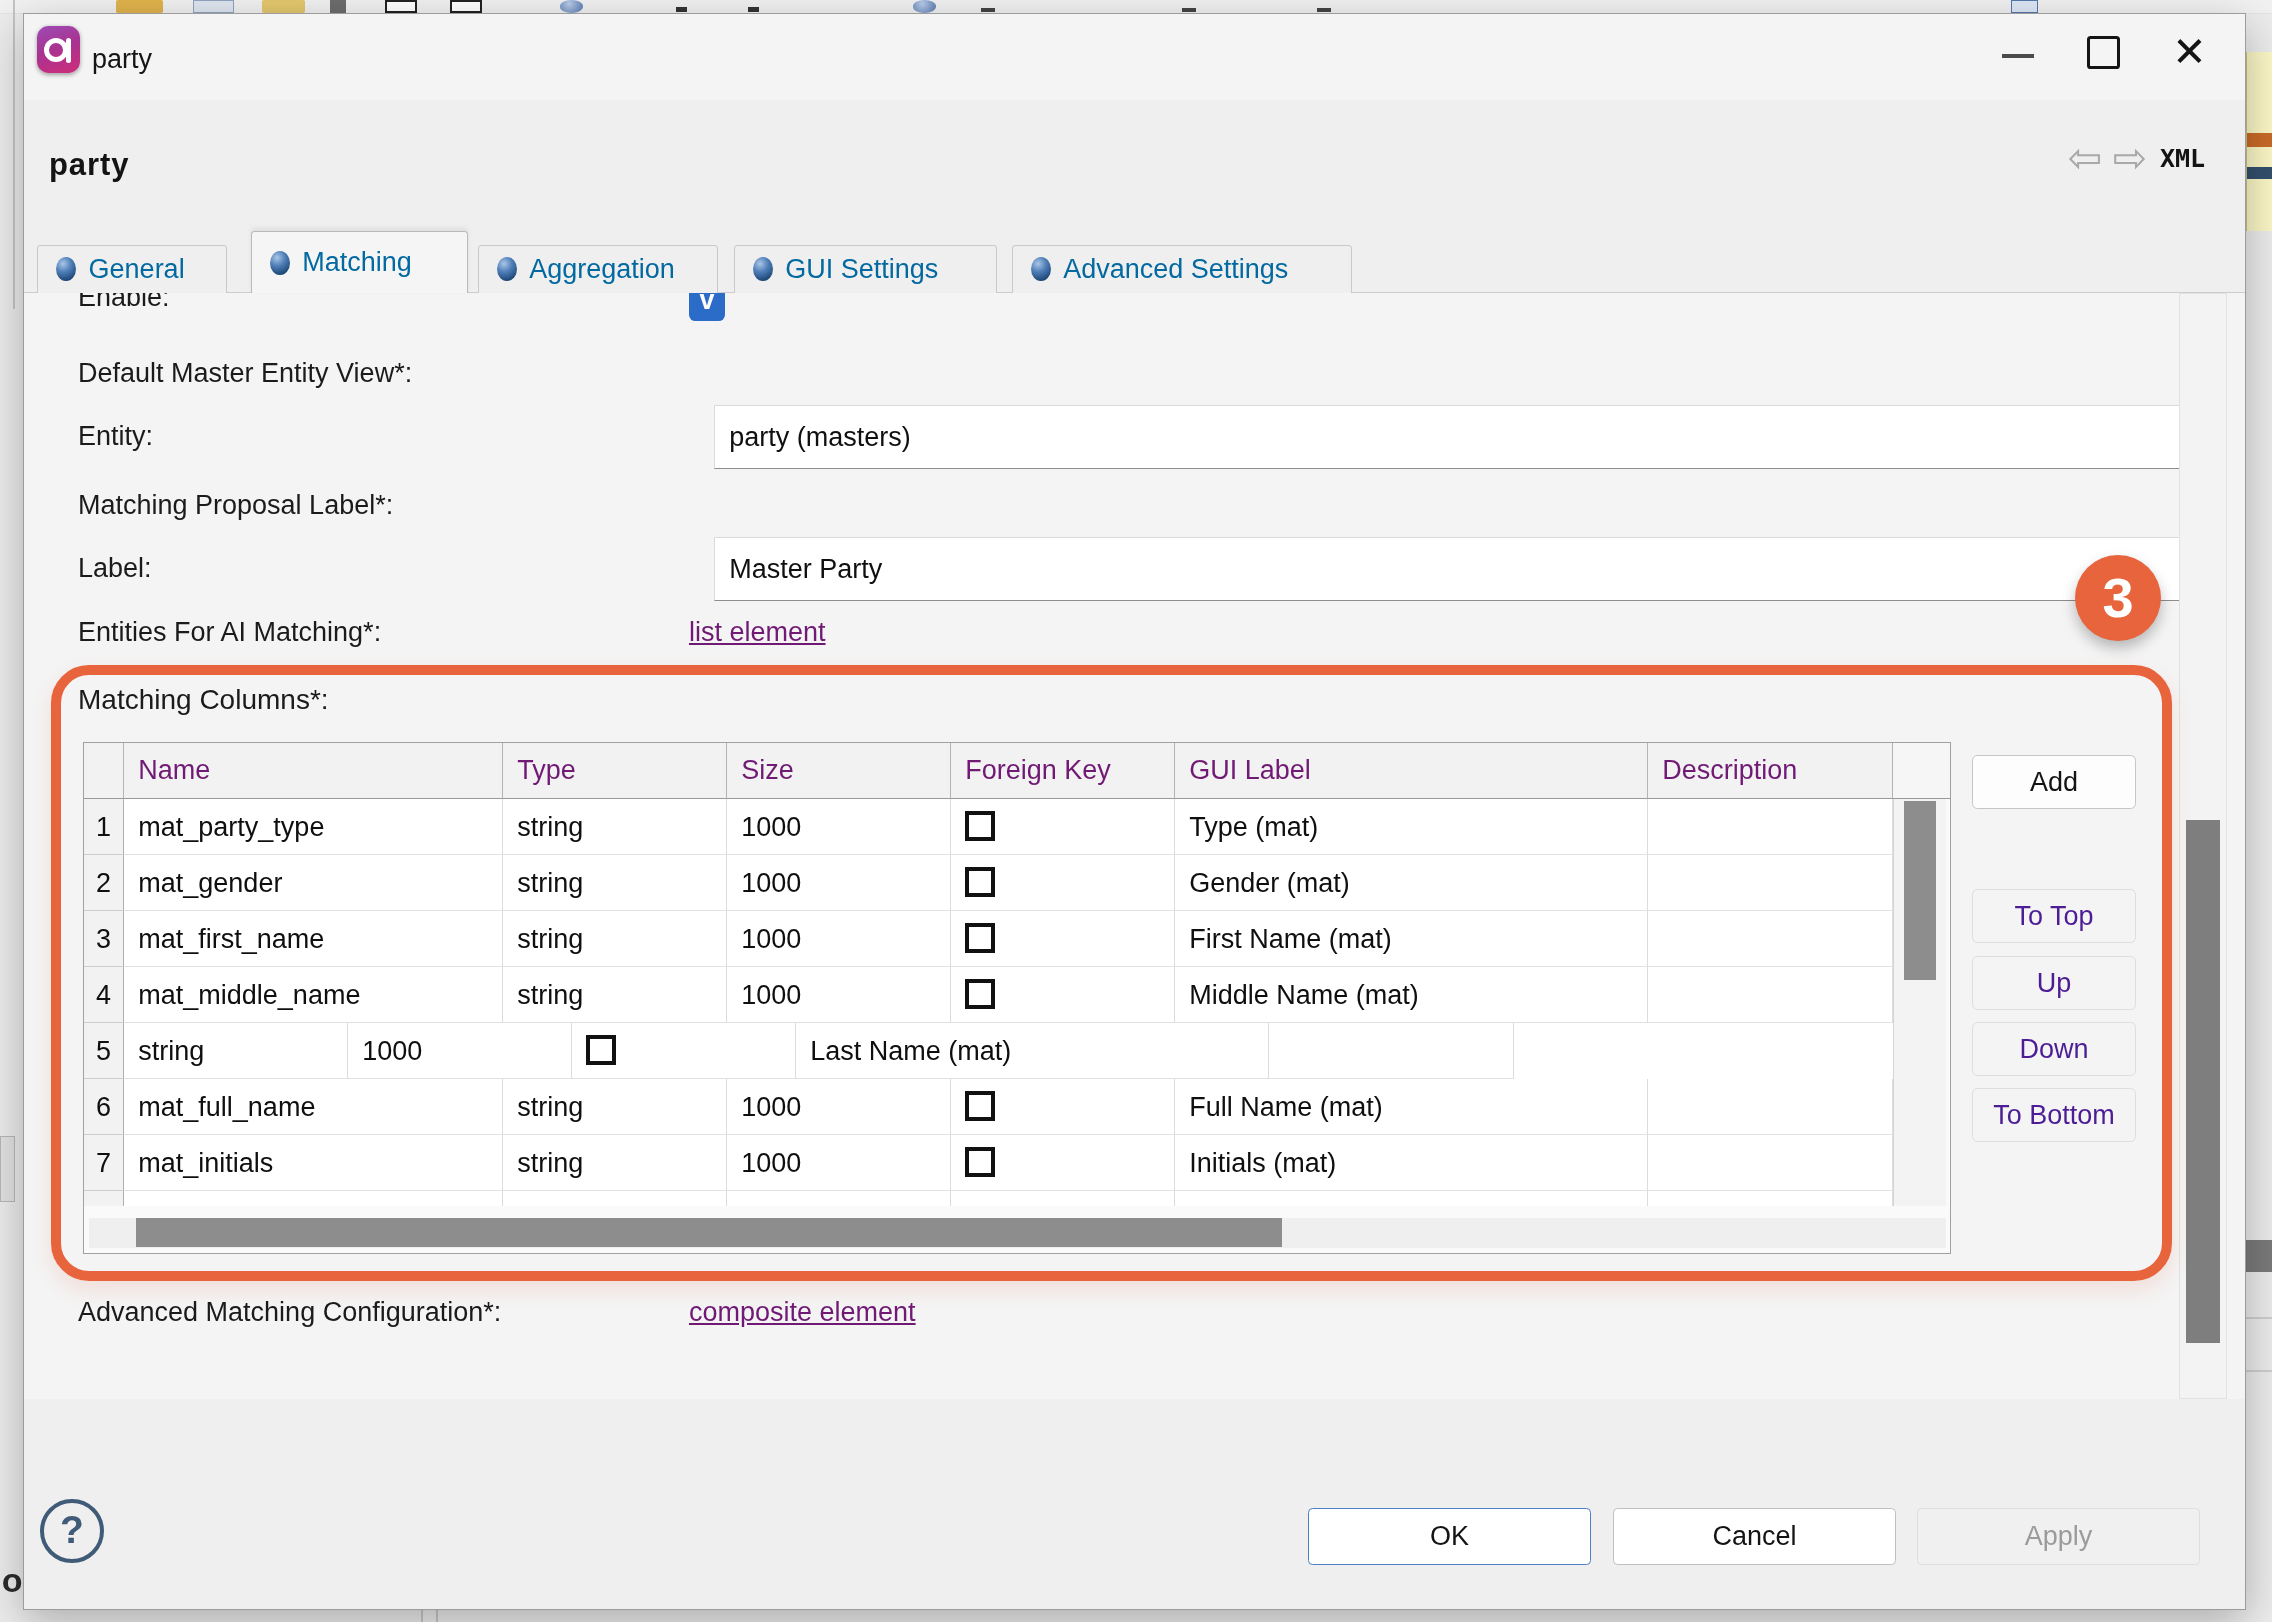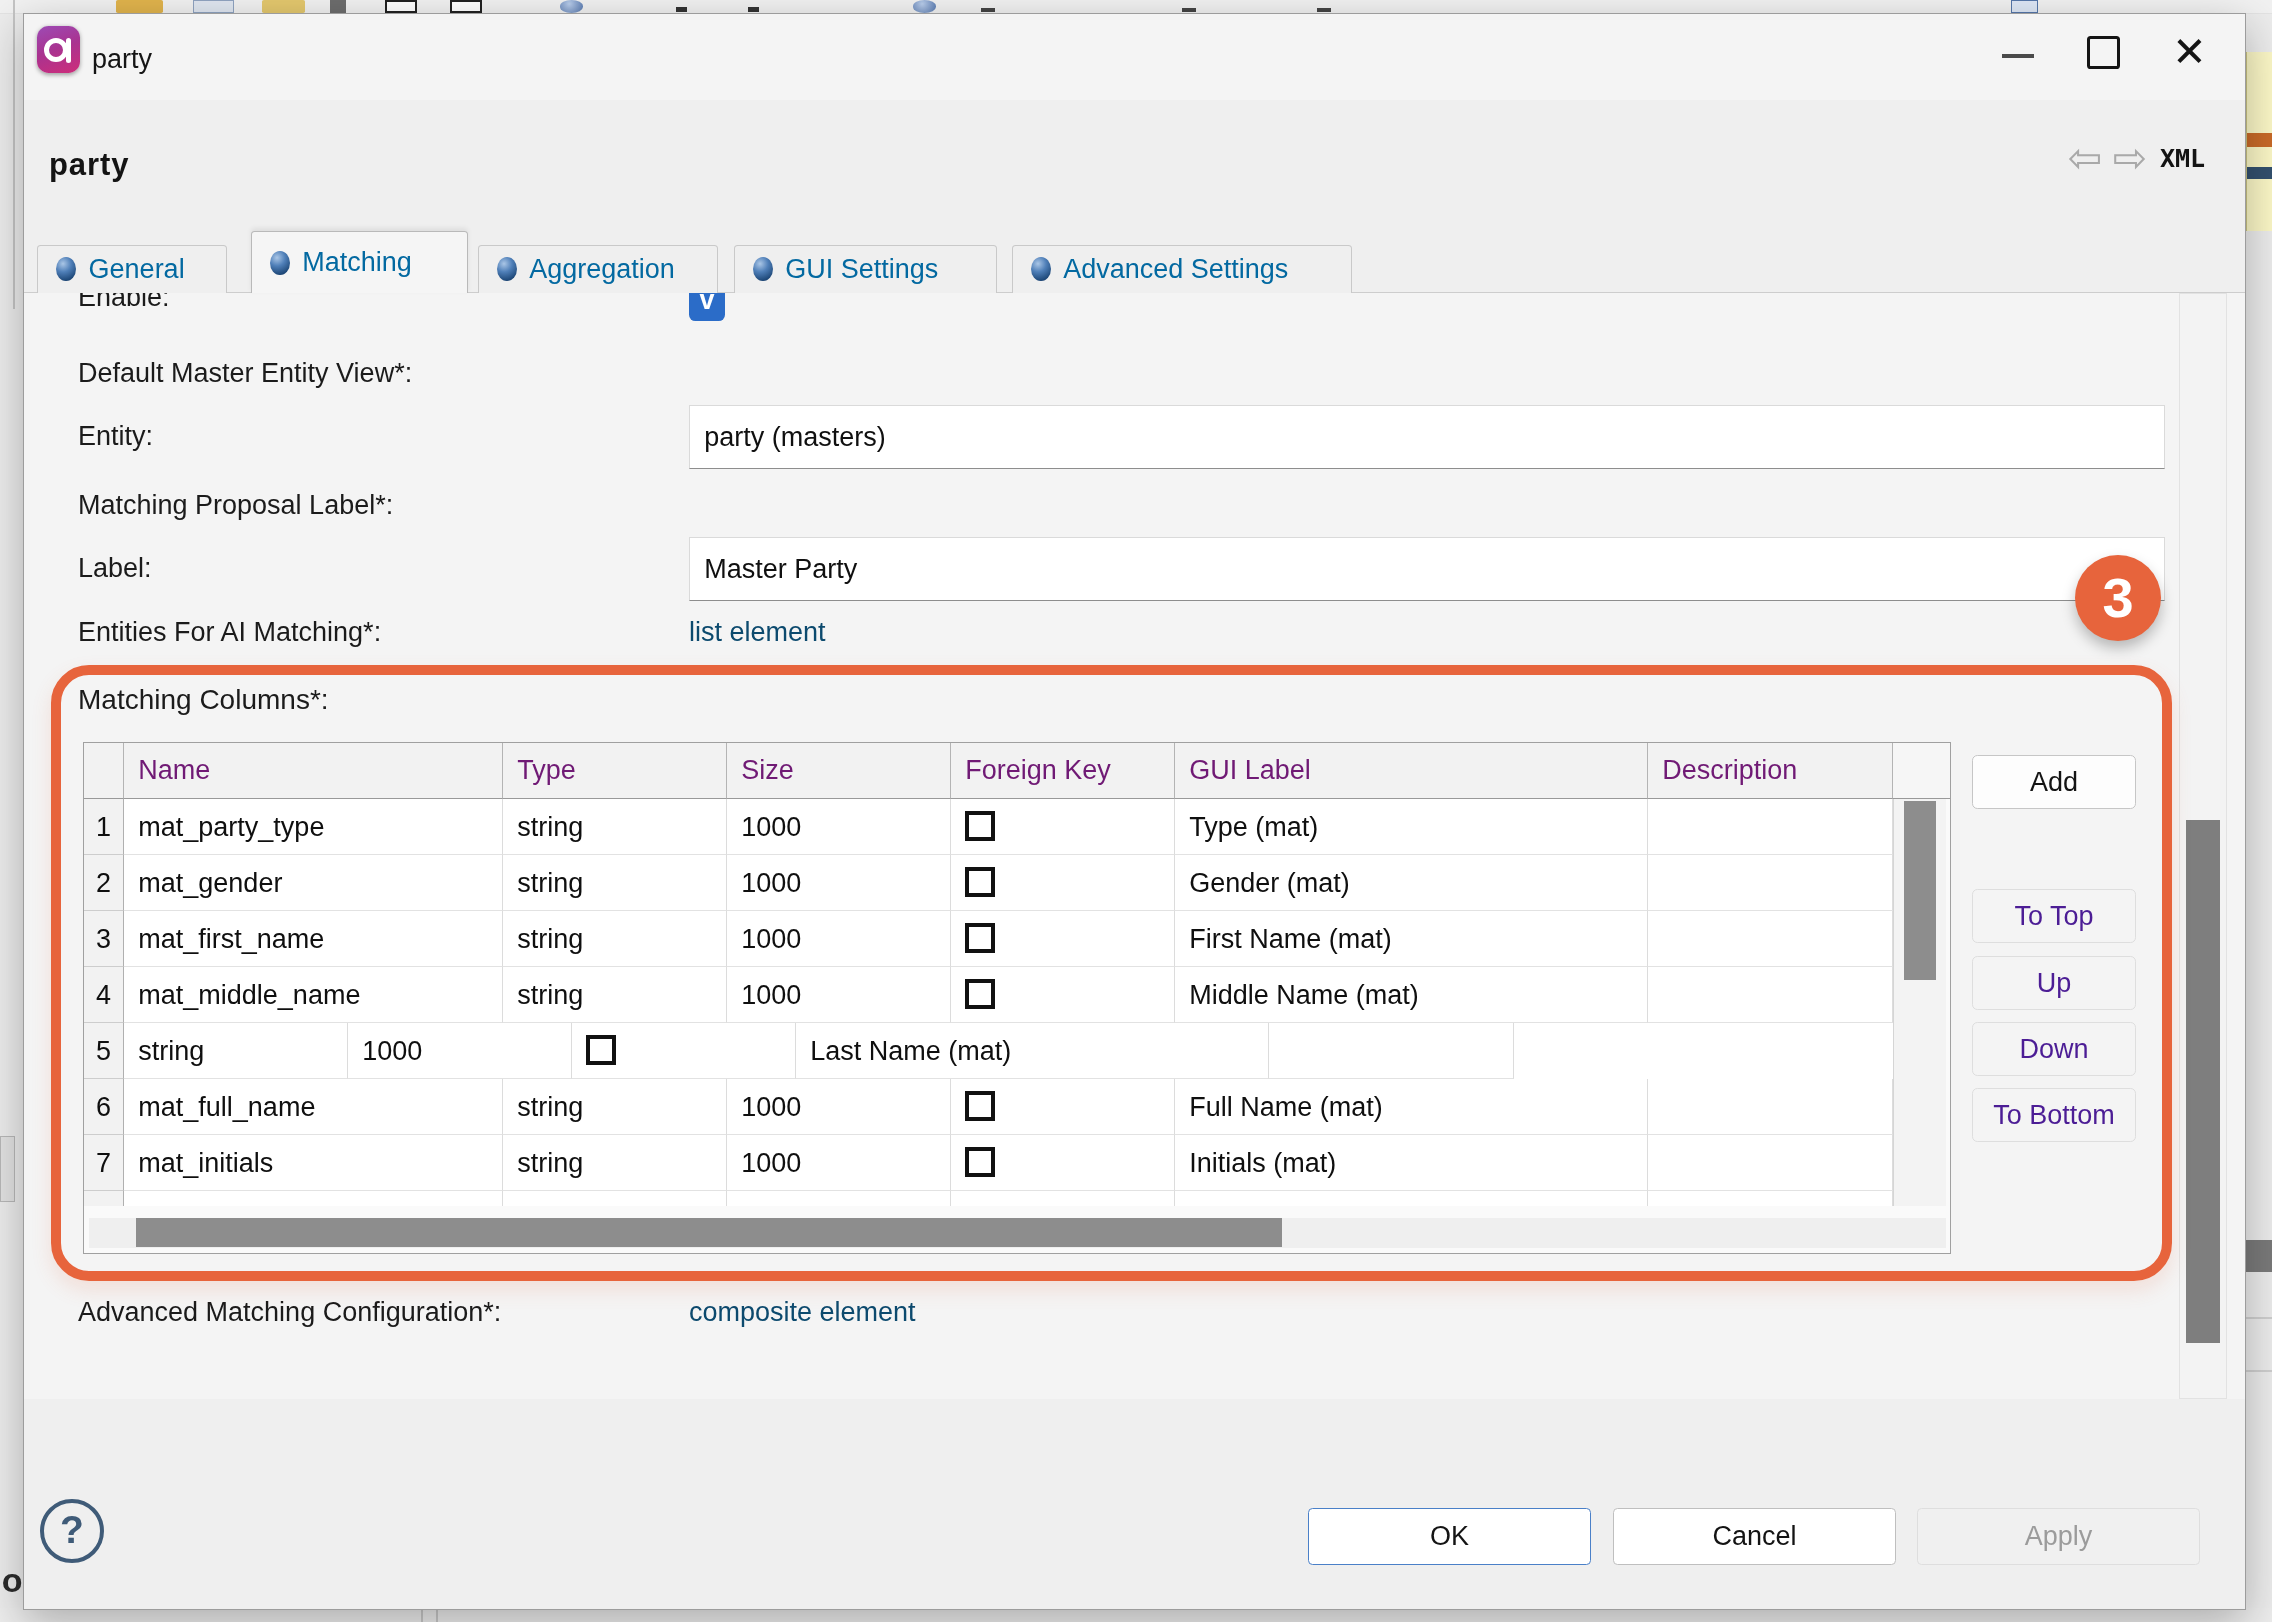--- a/index.html
+++ b/index.html
@@ -63,24 +63,24 @@
   .lbl-label{left:54px;top:260px;}
   .lbl-ai{left:54px;top:324px;}
   .lbl-mc{left:54px;top:391px;font-size:28px;}
   .lbl-amc{left:54px;top:1004px;}
 
   .cb{box-sizing:border-box;display:inline-block;}
   .enable-cb{position:absolute;left:665px;top:-21.5px;width:36px;height:50px;background:#2b6cc8;border-radius:6.3px;
              color:#fff;font-size:27px;font-weight:bold;text-align:center;line-height:59px;}
   .input{position:absolute;width:1476px;height:64px;box-sizing:border-box;background:#fff;
          border:0.9px solid #dadada;border-bottom:1.8px solid #8d8d8d;
-         font-size:27px;color:#101010;line-height:62px;padding-left:14.3px;}
+         font-size:27px;color:#101010;line-height:62px;padding-left:14.3px;margin-left:25px;}
   .input-entity{left:665px;top:112px;}
   .input-label{left:665px;top:244px;}
-  .link{position:absolute;font-size:27px;color:#0c4a6e;cursor:pointer;}
+  .link{position:absolute;font-size:27px;color:#701a75;text-decoration:underline;cursor:pointer;}
   .link-ai{left:665px;top:324px;}
   .link-amc{left:665px;top:1004px;}
 
   .highlight-rect{position:absolute;left:27px;top:372px;width:2121px;height:616px;box-sizing:border-box;
                   border:10.7px solid #e7643c;border-radius:38px;z-index:5;pointer-events:none;
                   box-shadow:0 9px 19.7px rgba(231,100,60,.15);}
   .badge{position:absolute;left:2051px;top:262px;width:86px;height:86px;border-radius:50%;background:#e7643c;
          color:#fff;font-size:56px;font-weight:bold;text-align:center;line-height:86px;z-index:6;
          box-shadow:0 7.2px 14.3px rgba(0,0,0,.25);}
 

